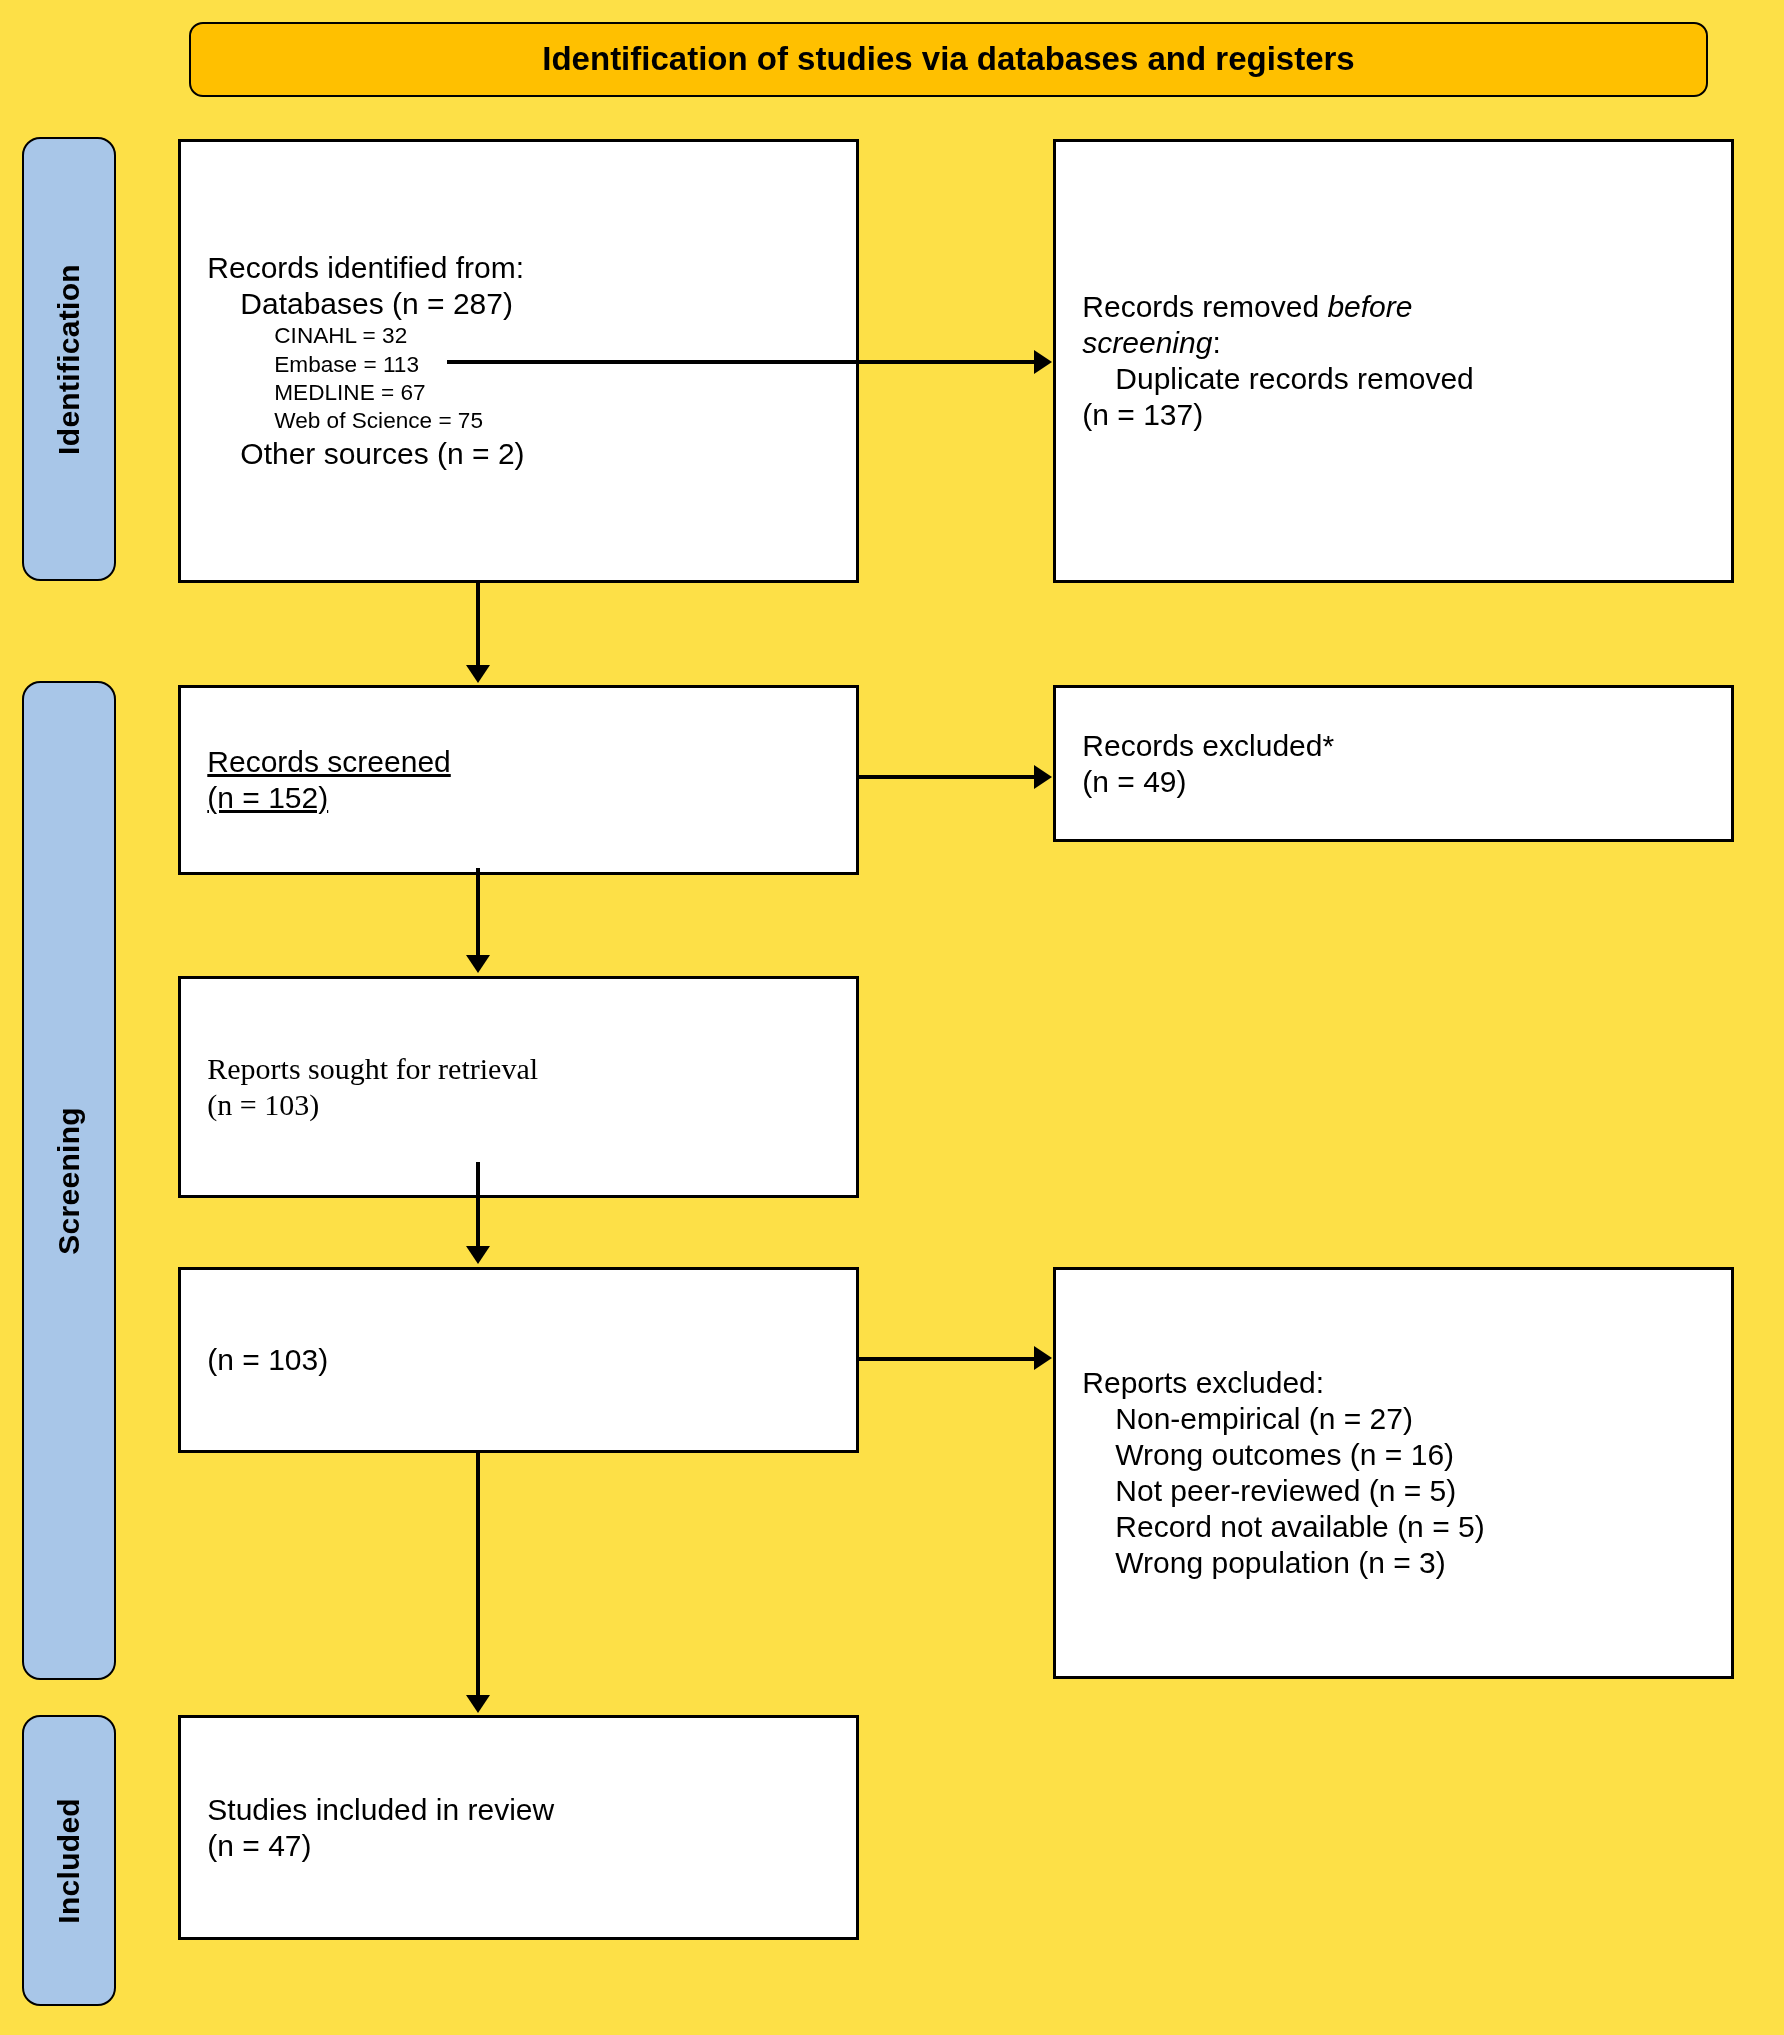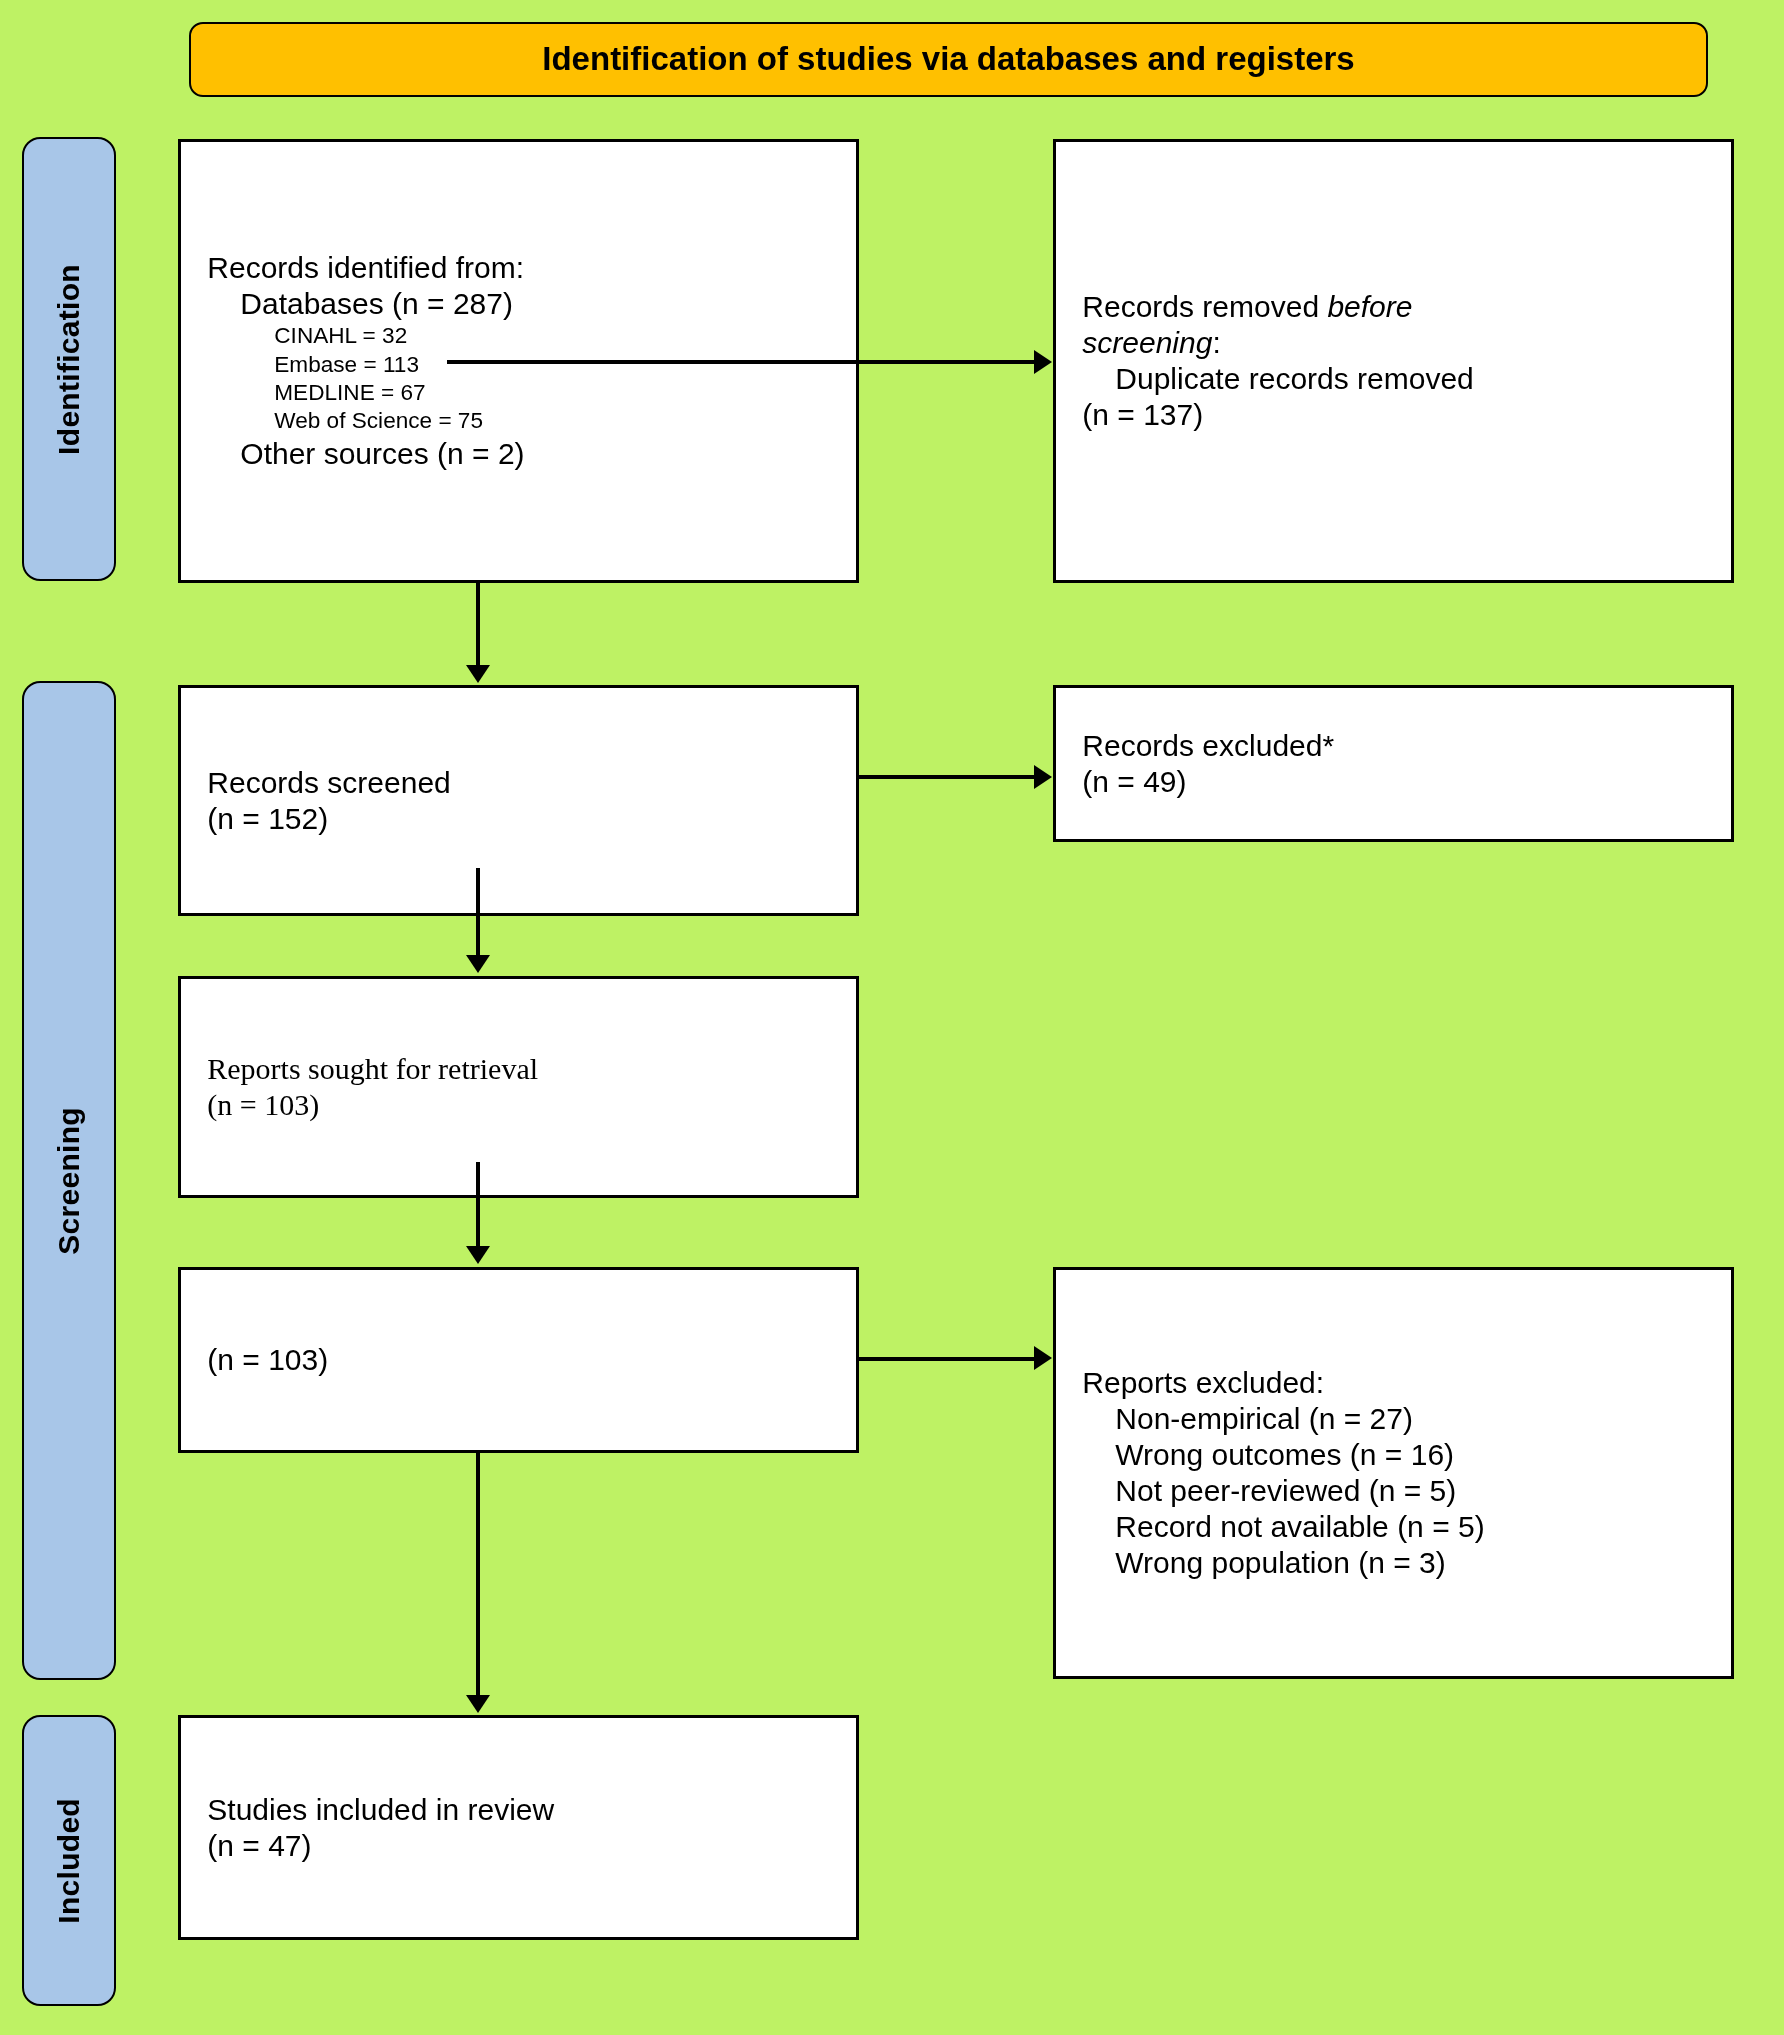--- a/index.html
+++ b/index.html
@@ -8,21 +8,21 @@
     background: #ffffff;
   }
   body {
     font-family: "Liberation Sans", sans-serif;
     color: #000000;
   }
   #page {
     position: relative;
     width: 1784px;
     height: 2035px;
-    background: #bef264;
+    background: #fde047;
     overflow: hidden;
   }
 
   
   .phase {
     position: absolute;
     background: #a8c6e8;
     border: 2.7px solid #000000;
     border-radius: 18.3px;
     box-sizing: border-box;
@@ -134,21 +134,21 @@
 
   <div class="box" style="left:1053px; top:139px; width:681px; height:444px;">
     <div class="inner">
       <div class="line"><span>Records removed </span><span class="ital">before</span></div>
       <div class="line"><span class="ital">screening</span><span>:</span></div>
       <div class="line indent1">Duplicate records removed</div>
       <div class="line">(n = 137)</div>
     </div>
   </div>
 
-  <div class="box" style="left:178px; top:685px; width:681px; height:231px;">
+  <div class="box" style="left:178px; top:685px; width:681px; height:190px;text-decoration:underline;">
     <div class="inner">
       <div class="line">Records screened</div>
       <div class="line">(n = 152)</div>
     </div>
   </div>
 
   <div class="box" style="left:1053px; top:685px; width:681px; height:157px;">
     <div class="inner">
       <div class="line">Records excluded*</div>
       <div class="line">(n = 49)</div>

